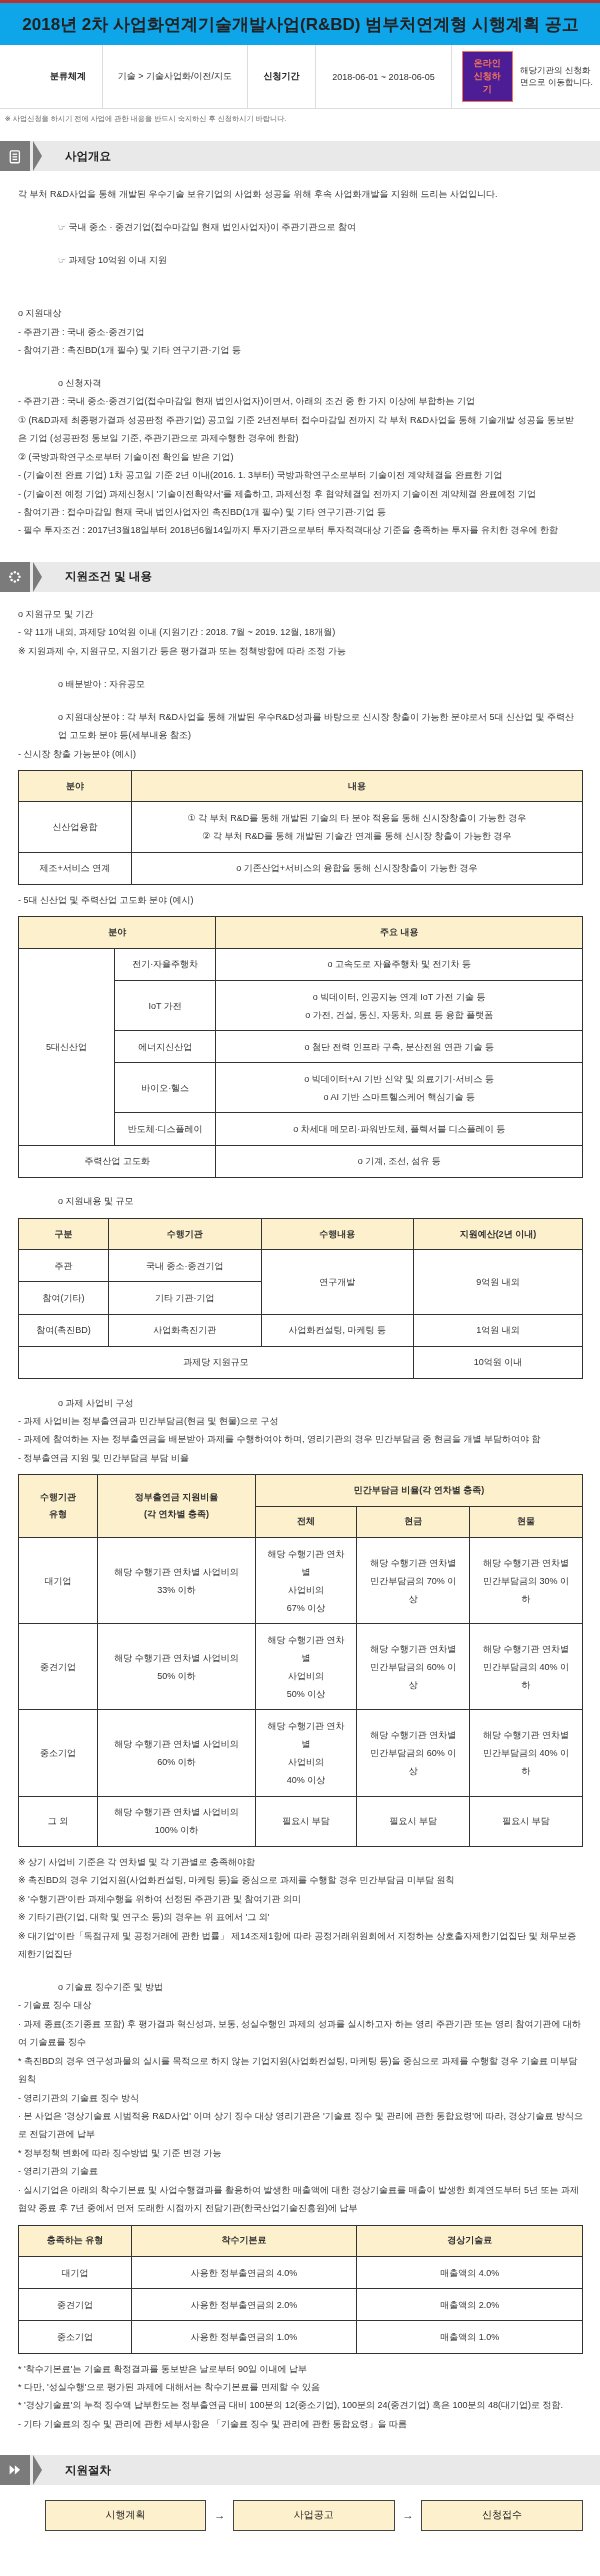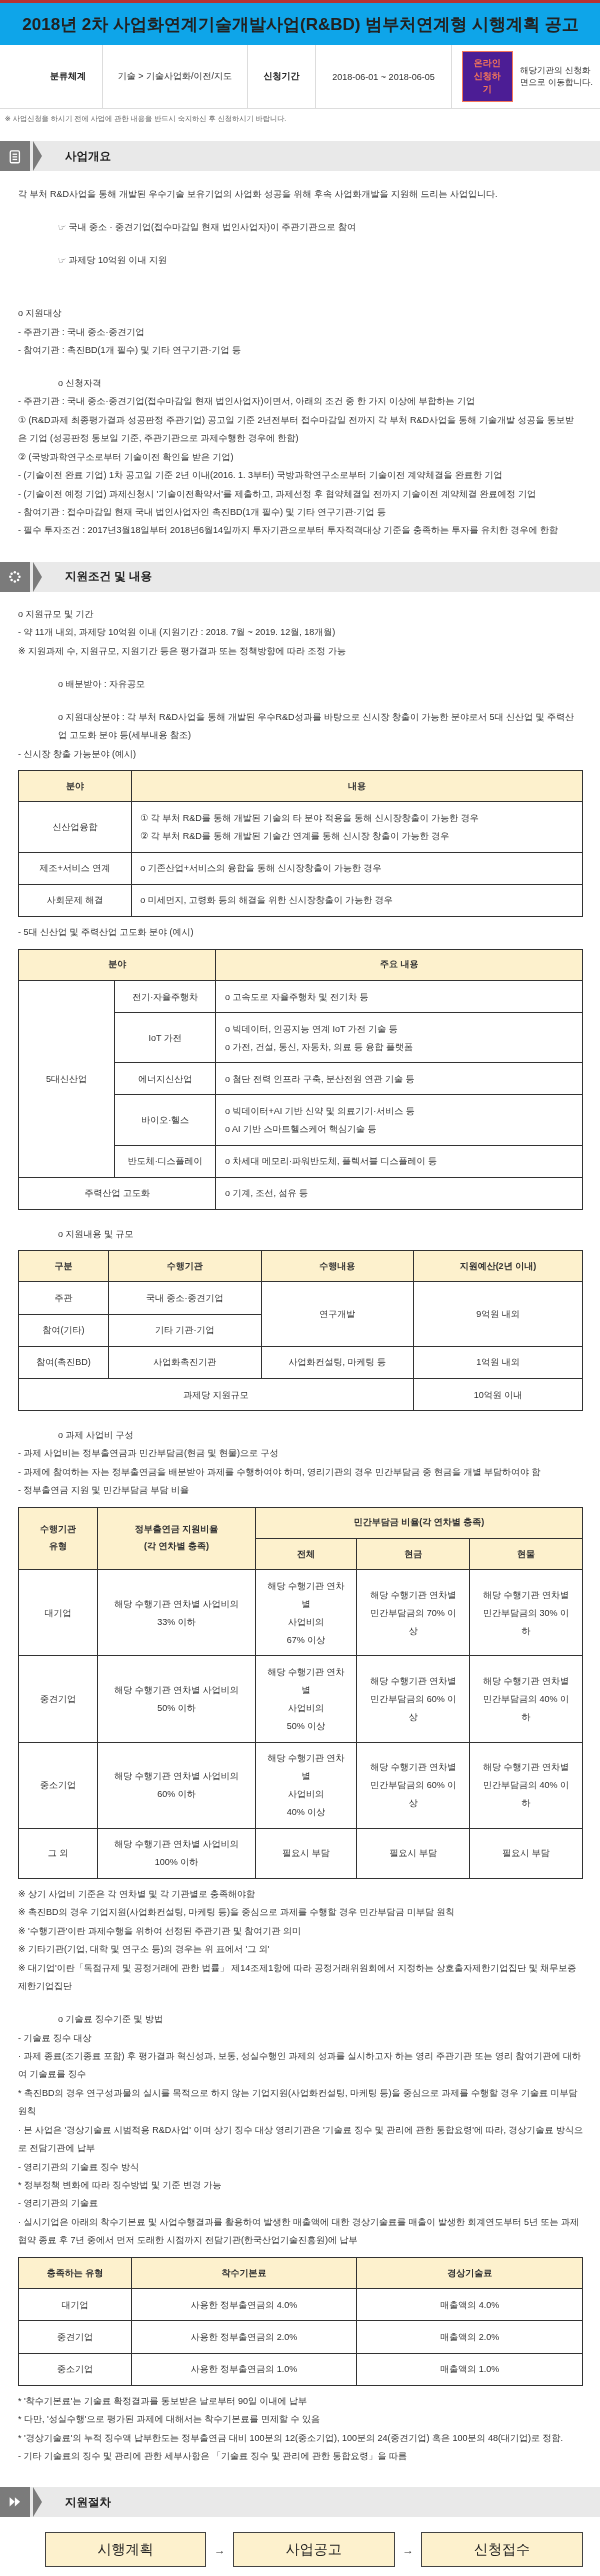--- a/index.html
+++ b/index.html
@@ -23,25 +23,25 @@
   .band-icon-wrap::after { content:""; position:absolute; left:33px; top:0; border-left:9px solid #7b7b7b; border-top:15px solid transparent; border-bottom:15px solid transparent; }
   .band-title { margin-left:35px; font-size:11.5px; font-weight:bold; color:#222; }
   .section-body { padding:13.3px 18px 4.8px; }
   .line { margin:0; line-height:2.05; font-size:9px; color:#333; }
   .gap { margin-top:14.5px;margin-left:40px; }
   .dtable { width:100%; border-collapse:collapse; margin:7.2px 0 6px; }
   .dtable th,.dtable td { border:0.6px solid #333; padding:6.6px 8.5px; font-size:9px; color:#333; }
   .dtable th { background:#fdf1cd; text-align:center; font-weight:bold; white-space:pre-line; line-height:1.9; }
   .dtable td { white-space:pre-line; line-height:2.0; }
   .tc { text-align:center; }
-  .tl { text-align:left; }
+  .tl { text-align:center; }
   .flow-wrap { padding:14.5px 18px 3.6px; }
   .flow-row { display:flex; align-items:center; margin-bottom:12px; }
   .flow-lead,.flow-arrow { flex:0 0 26.6px; text-align:center; font-size:11.5px; color:#333; }
-  .flow-box { flex:1; background:#fdf1cd; border:0.6px solid #444; text-align:center; padding:7.8px 2.4px; font-size:14px; color:#222; }
+  .flow-box { flex:1; background:#fdf1cd; border:0.6px solid #444; text-align:center; padding:7.8px 2.4px; font-size:10px; color:#222; }
 </style>
 </head>
 <body>
 
 <div class="page">
   <div class="topbar"></div>
   <div class="title-band">2018년 2차 사업화연계기술개발사업(R&amp;BD) 범부처연계형 시행계획 공고</div>
 
   <div class="meta-row">
     <div class="mcell mlabel">분류체계</div>
@@ -126,24 +126,20 @@
         <tbody>
           <tr>
             <td class="tc">신산업융합</td>
             <td class="tl">① 각 부처 R&amp;D를 통해 개발된 기술의 타 분야 적용을 통해 신시장창출이 가능한 경우
 ② 각 부처 R&amp;D를 통해 개발된 기술간 연계를 통해 신시장 창출이 가능한 경우</td>
           </tr>
           <tr>
             <td class="tc">제조+서비스 연계</td>
             <td class="tl">o 기존산업+서비스의 융합을 통해 신시장창출이 가능한 경우</td>
           </tr>
-          <tr>
-            <td class="tc">사회문제 해결</td>
-            <td class="tl">o 미세먼지, 고령화 등의 해결을 위한 신시장창출이 가능한 경우</td>
-          </tr>
         </tbody>
       </table>
 
       <p class="line">- 5대 신산업 및 주력산업 고도화 분야 (예시)</p>
       <table class="dtable">
         <thead>
           <tr>
             <th colspan="2" style="width:35%">분야</th>
             <th>주요 내용</th>
           </tr>
@@ -280,22 +276,22 @@
       <p class="line">※ 상기 사업비 기준은 각 연차별 및 각 기관별로 충족해야함</p>
       <p class="line">※ 촉진BD의 경우 기업지원(사업화컨설팅, 마케팅 등)을 중심으로 과제를 수행할 경우 민간부담금 미부담 원칙</p>
       <p class="line">※ '수행기관'이란 과제수행을 위하여 선정된 주관기관 및 참여기관 의미</p>
       <p class="line">※ 기타기관(기업, 대학 및 연구소 등)의 경우는 위 표에서 '그 외'</p>
       <p class="line">※ 대기업'이란「독점규제 및 공정거래에 관한 법률」 제14조제1항에 따라 공정거래위원회에서 지정하는 상호출자제한기업집단 및 채무보증제한기업집단</p>
 
       <p class="line gap">o 기술료 징수기준 및 방법</p>
       <p class="line">- 기술료 징수 대상</p>
       <p class="line">· 과제 종료(조기종료 포함) 후 평가결과 혁신성과, 보통, 성실수행인 과제의 성과를 실시하고자 하는 영리 주관기관 또는 영리 참여기관에 대하여 기술료를 징수</p>
       <p class="line">* 촉진BD의 경우 연구성과물의 실시를 목적으로 하지 않는 기업지원(사업화컨설팅, 마케팅 등)을 중심으로 과제를 수행할 경우 기술료 미부담 원칙</p>
+      <p class="line">- 영리기관의 기술료 징수 방식</p>
       <p class="line">· 본 사업은 '경상기술료 시범적용 R&amp;D사업' 이며 상기 징수 대상 영리기관은 '기술료 징수 및 관리에 관한 통합요령'에 따라, 경상기술료 방식으로 전담기관에 납부</p>
-      <p class="line">- 영리기관의 기술료 징수 방식</p>
       <p class="line">* 정부정책 변화에 따라 징수방법 및 기준 변경 가능</p>
       <p class="line">- 영리기관의 기술료</p>
       <p class="line">· 실시기업은 아래의 착수기본료 및 사업수행결과를 활용하여 발생한 매출액에 대한 경상기술료를 매출이 발생한 회계연도부터 5년 또는 과제협약 종료 후 7년 중에서 먼저 도래한 시점까지 전담기관(한국산업기술진흥원)에 납부</p>
 
       <table class="dtable">
         <thead>
           <tr>
             <th style="width:20%">충족하는 유형</th>
             <th style="width:40%">착수기본료</th>
             <th>경상기술료</th>

